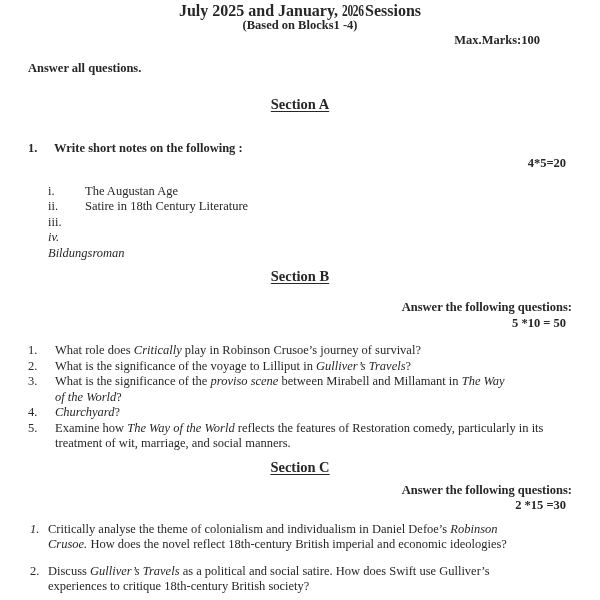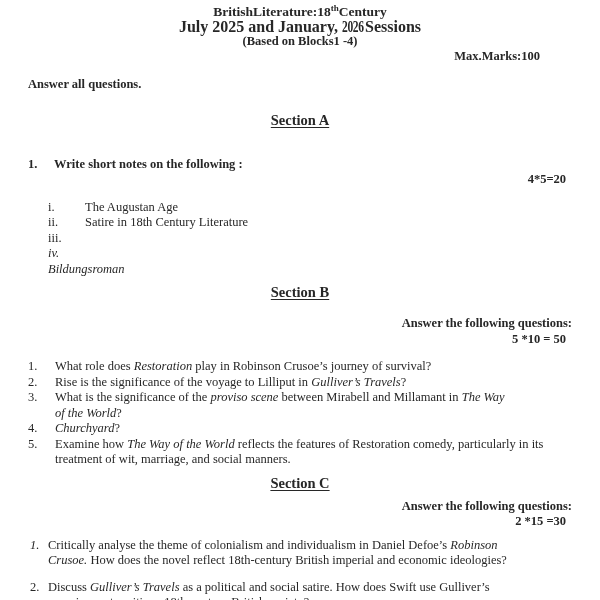--- a/index.html
+++ b/index.html
@@ -42,21 +42,20 @@
   .q-listc .q-num { width:18px; }
   .q-listc .q-row + .q-row { margin-top:11px; }
   .it { font-style:italic;flex-direction:column; }
 </style>
 </head>
 <body>
 
 <div class="page">
 
   <div class="doc-header">
-    <div class="title-line"><span>BritishLiterature:18</span><span class="title-sup">th</span><span>Century</span></div>
     <div class="session-line"><span>July 2025 and January, </span><span class="cond">2026</span><span>Sessions</span></div>
     <div class="blocks-line">(Based on Blocks1 -4)</div>
   </div>
 
   <div class="max-marks">Max.Marks:100</div>
 
   <div class="answer-all">Answer all questions.</div>
 
   <div class="section-heading sh-a"><span class="u">Section A</span></div>
 
@@ -86,27 +85,27 @@
 
   <div class="section-heading sh-b"><span class="u">Section B</span></div>
 
   <div class="instr">Answer the following questions:</div>
   <div class="marks-line">5 *10 = 50</div>
 
   <div class="q-list">
     <div class="q-row">
       <span class="q-num">1.</span>
       <div class="q-text">
-        <div><span>What role does </span><span class="it">Restoration</span><span> play in Robinson Crusoe’s journey of survival?</span></div>
+        <div><span>What role does </span><span class="it">Critically</span><span> play in Robinson Crusoe’s journey of survival?</span></div>
       </div>
     </div>
     <div class="q-row">
       <span class="q-num">2.</span>
       <div class="q-text">
-        <div><span>Rise is the significance of the voyage to Lilliput in </span><span class="it">Gulliver’s Travels</span><span>?</span></div>
+        <div><span>What is the significance of the voyage to Lilliput in </span><span class="it">Gulliver’s Travels</span><span>?</span></div>
       </div>
     </div>
     <div class="q-row">
       <span class="q-num">3.</span>
       <div class="q-text">
         <div><span>What is the significance of the </span><span class="it">proviso scene</span><span> between Mirabell and Millamant in </span><span class="it">The Way</span></div>
         <div><span class="it">of the World</span><span>?</span></div>
       </div>
     </div>
     <div class="q-row">

